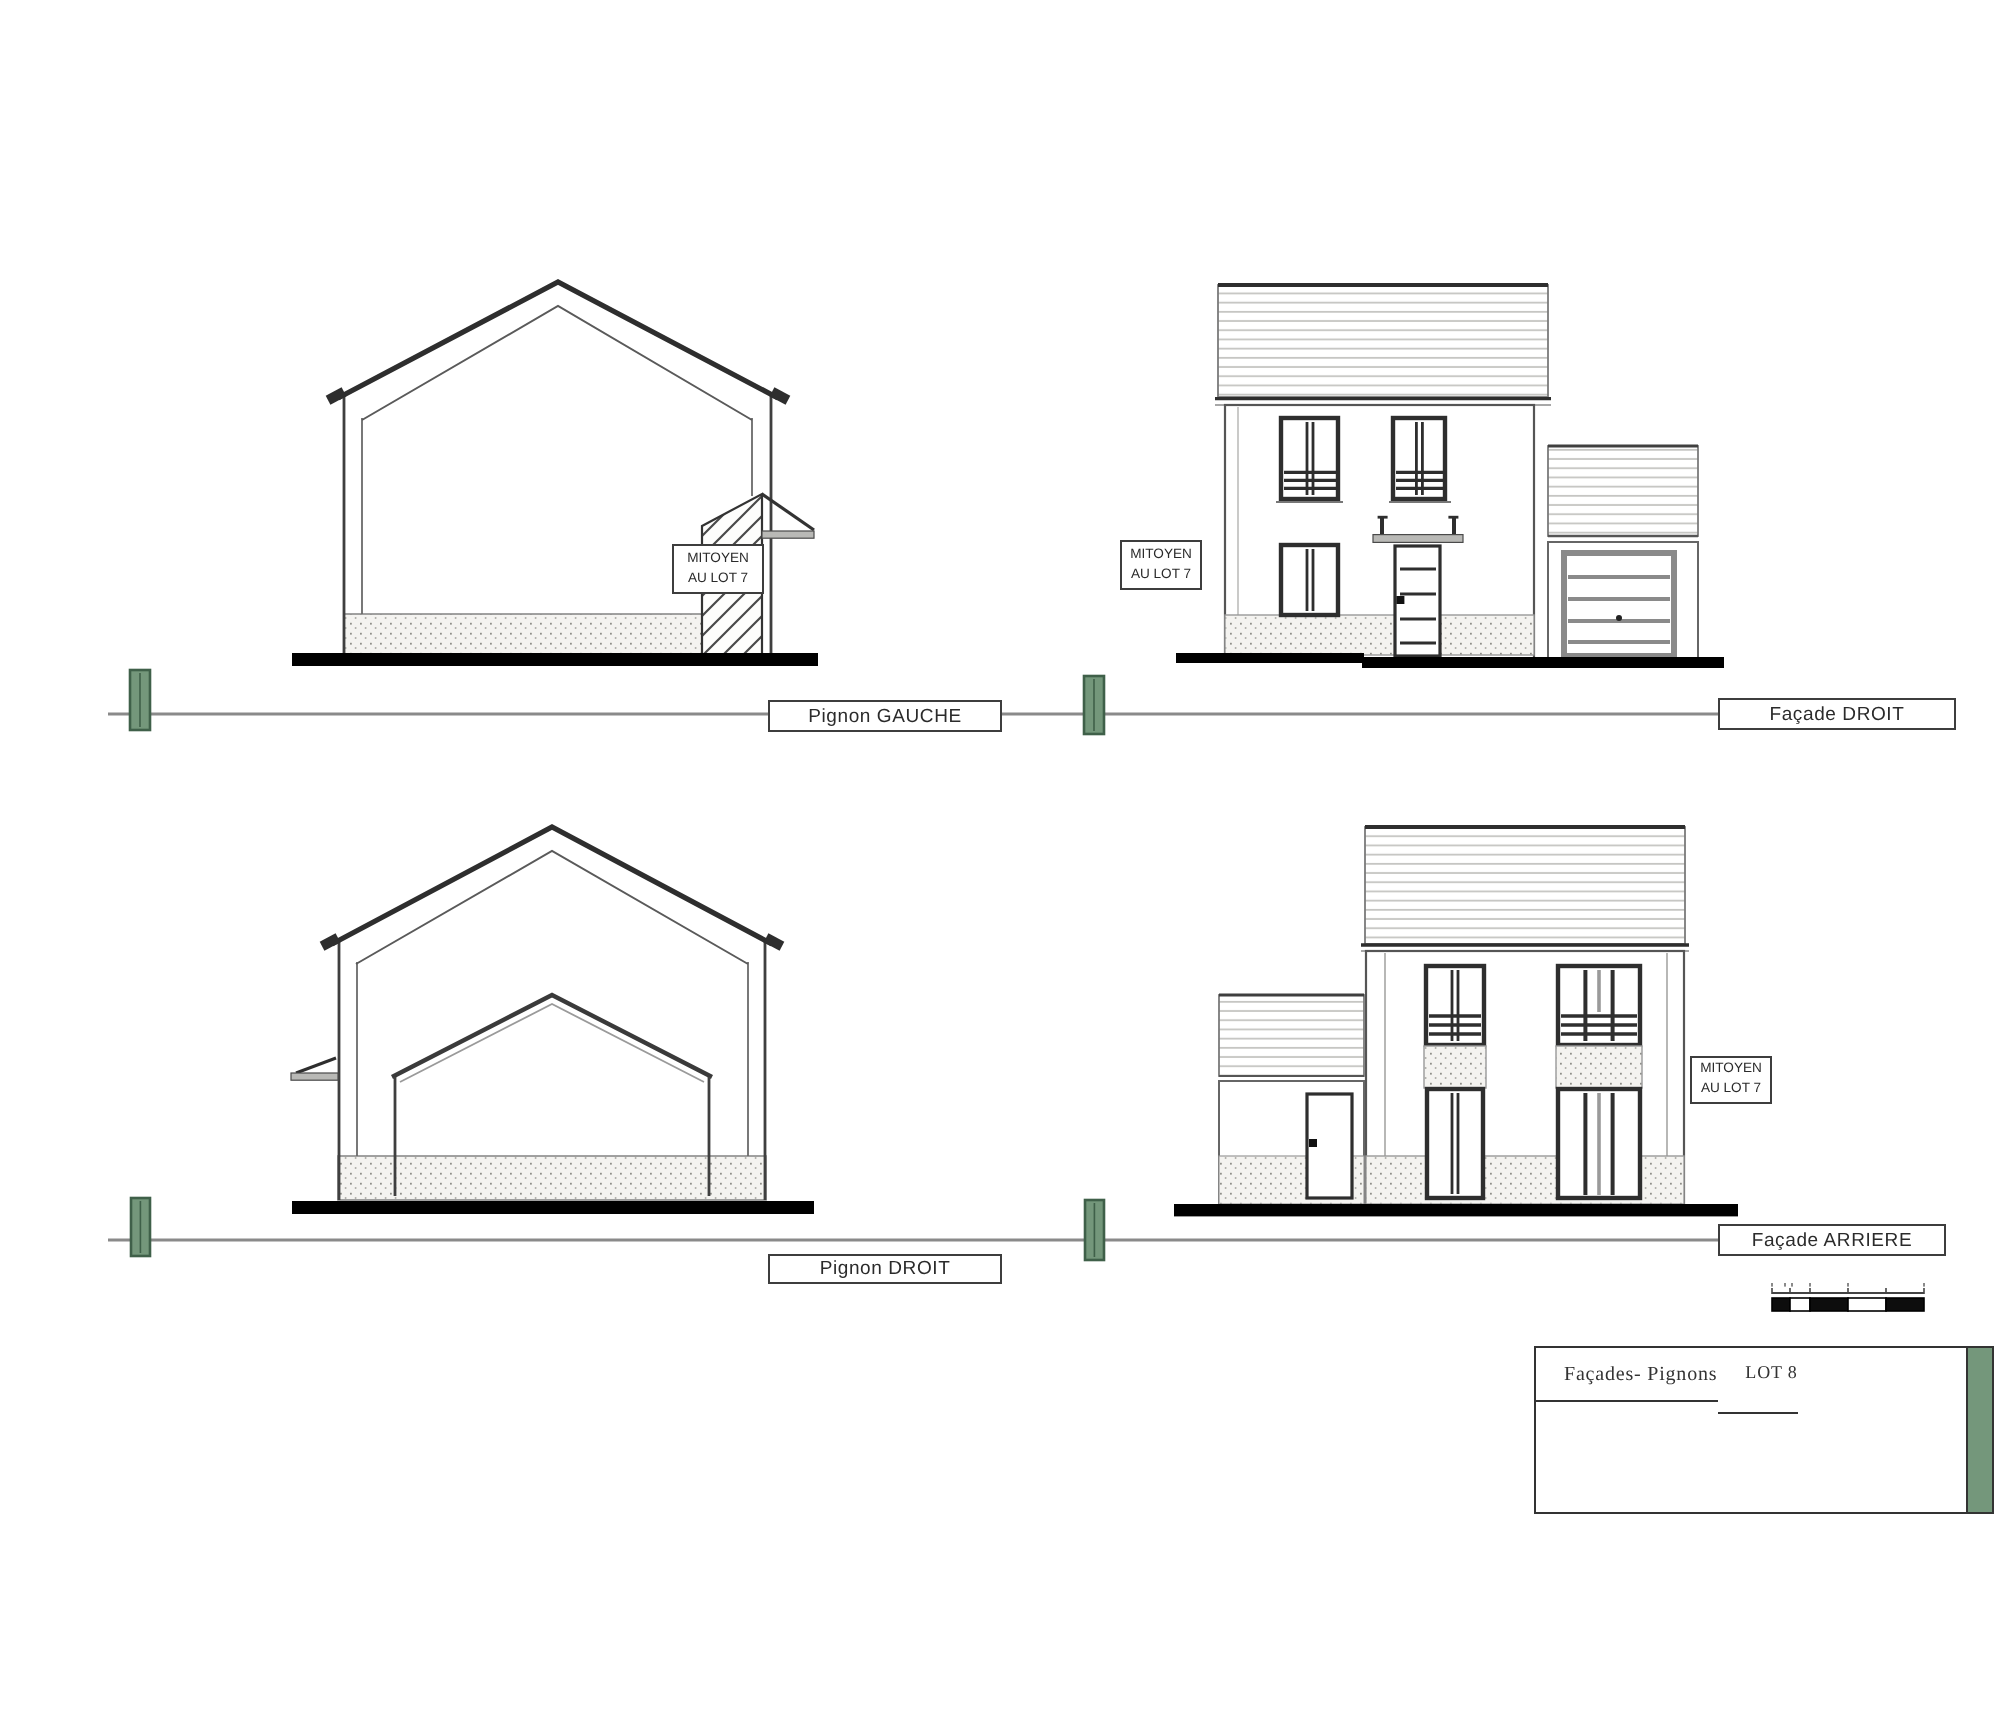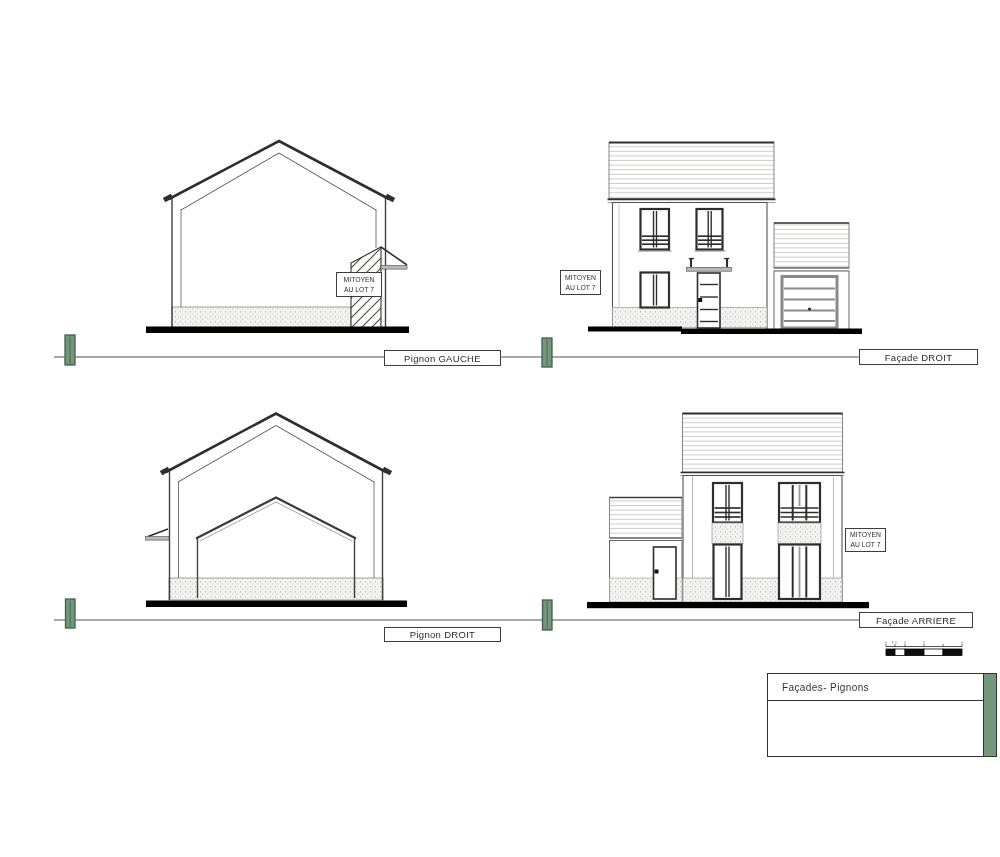--- a/index.html
+++ b/index.html
@@ -16,21 +16,21 @@
   }
   .mitoyen-label {
     position:absolute; background:#ffffff; border:1px solid #3d3d3d;
     display:flex; flex-direction:column; align-items:center; justify-content:center;
     font-size:6.8px; line-height:1.45; color:#2b2b2b; z-index:3; text-align:center;
   }
   .title-block {
     position:absolute; left:738px; top:673px; width:230px; height:84px;
     border:1px solid #333; display:flex; background:#fff; z-index:3;
   }
-  .tb-white { width:215px; display:flex; flex-direction:column; }
+  .tb-white { width:215px; display:flex; flex-direction:row;font-family:Liberation Serif, serif; }
   .tb-row1 {
     height:27px; border-bottom:1px solid #333; display:flex; align-items:center;
     padding-left:14px; font-size:10px; color:#333; letter-spacing:0.4px;
   }
   .tb-row2 {
     height:33px; border-bottom:1px solid #333; display:flex; align-items:flex-start;
     padding-left:14px; padding-top:7px; font-size:9px; color:#333; letter-spacing:0.4px;
   }
   .tb-row3 { flex:1; display:flex; }
   .tb-cell-empty { flex:1; border-right:1px solid #333; }
@@ -291,17 +291,18 @@
   <span>AU LOT 7</span>
 </div>
 <div class="mitoyen-label" style="left:816px; top:528px; width:41px; height:24px;">
   <span>MITOYEN</span>
   <span>AU LOT 7</span>
 </div>
 
 <div class="title-block">
   <div class="tb-white">
     <div class="tb-row1">Façades- Pignons</div>
+    <div class="tb-row2">LOT 8</div>
   </div>
   <div class="tb-green"></div>
 </div>
 
 </div>
 
 </body></html>

